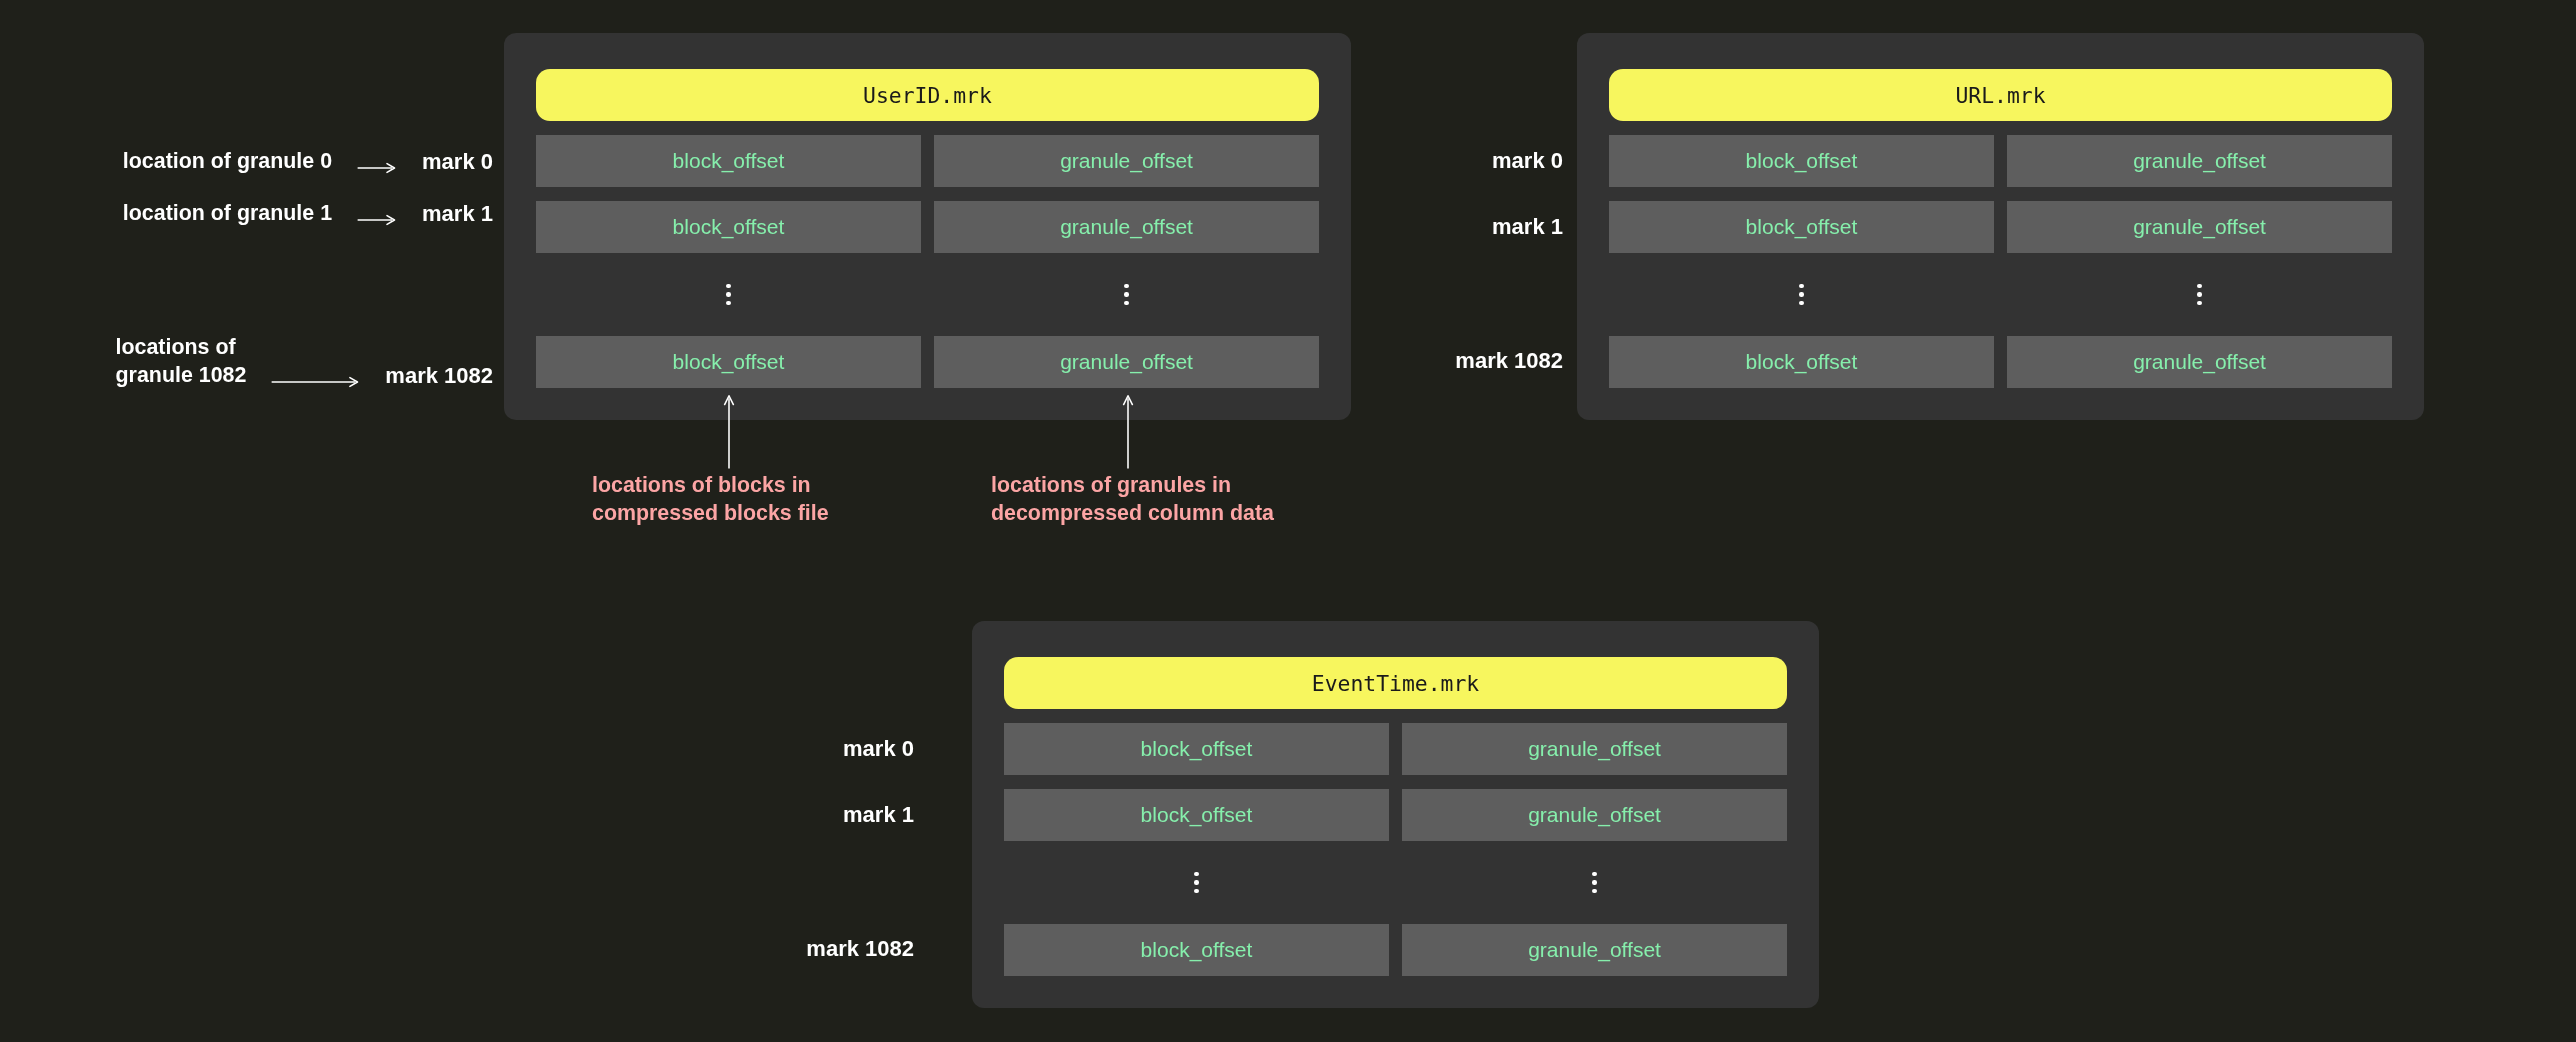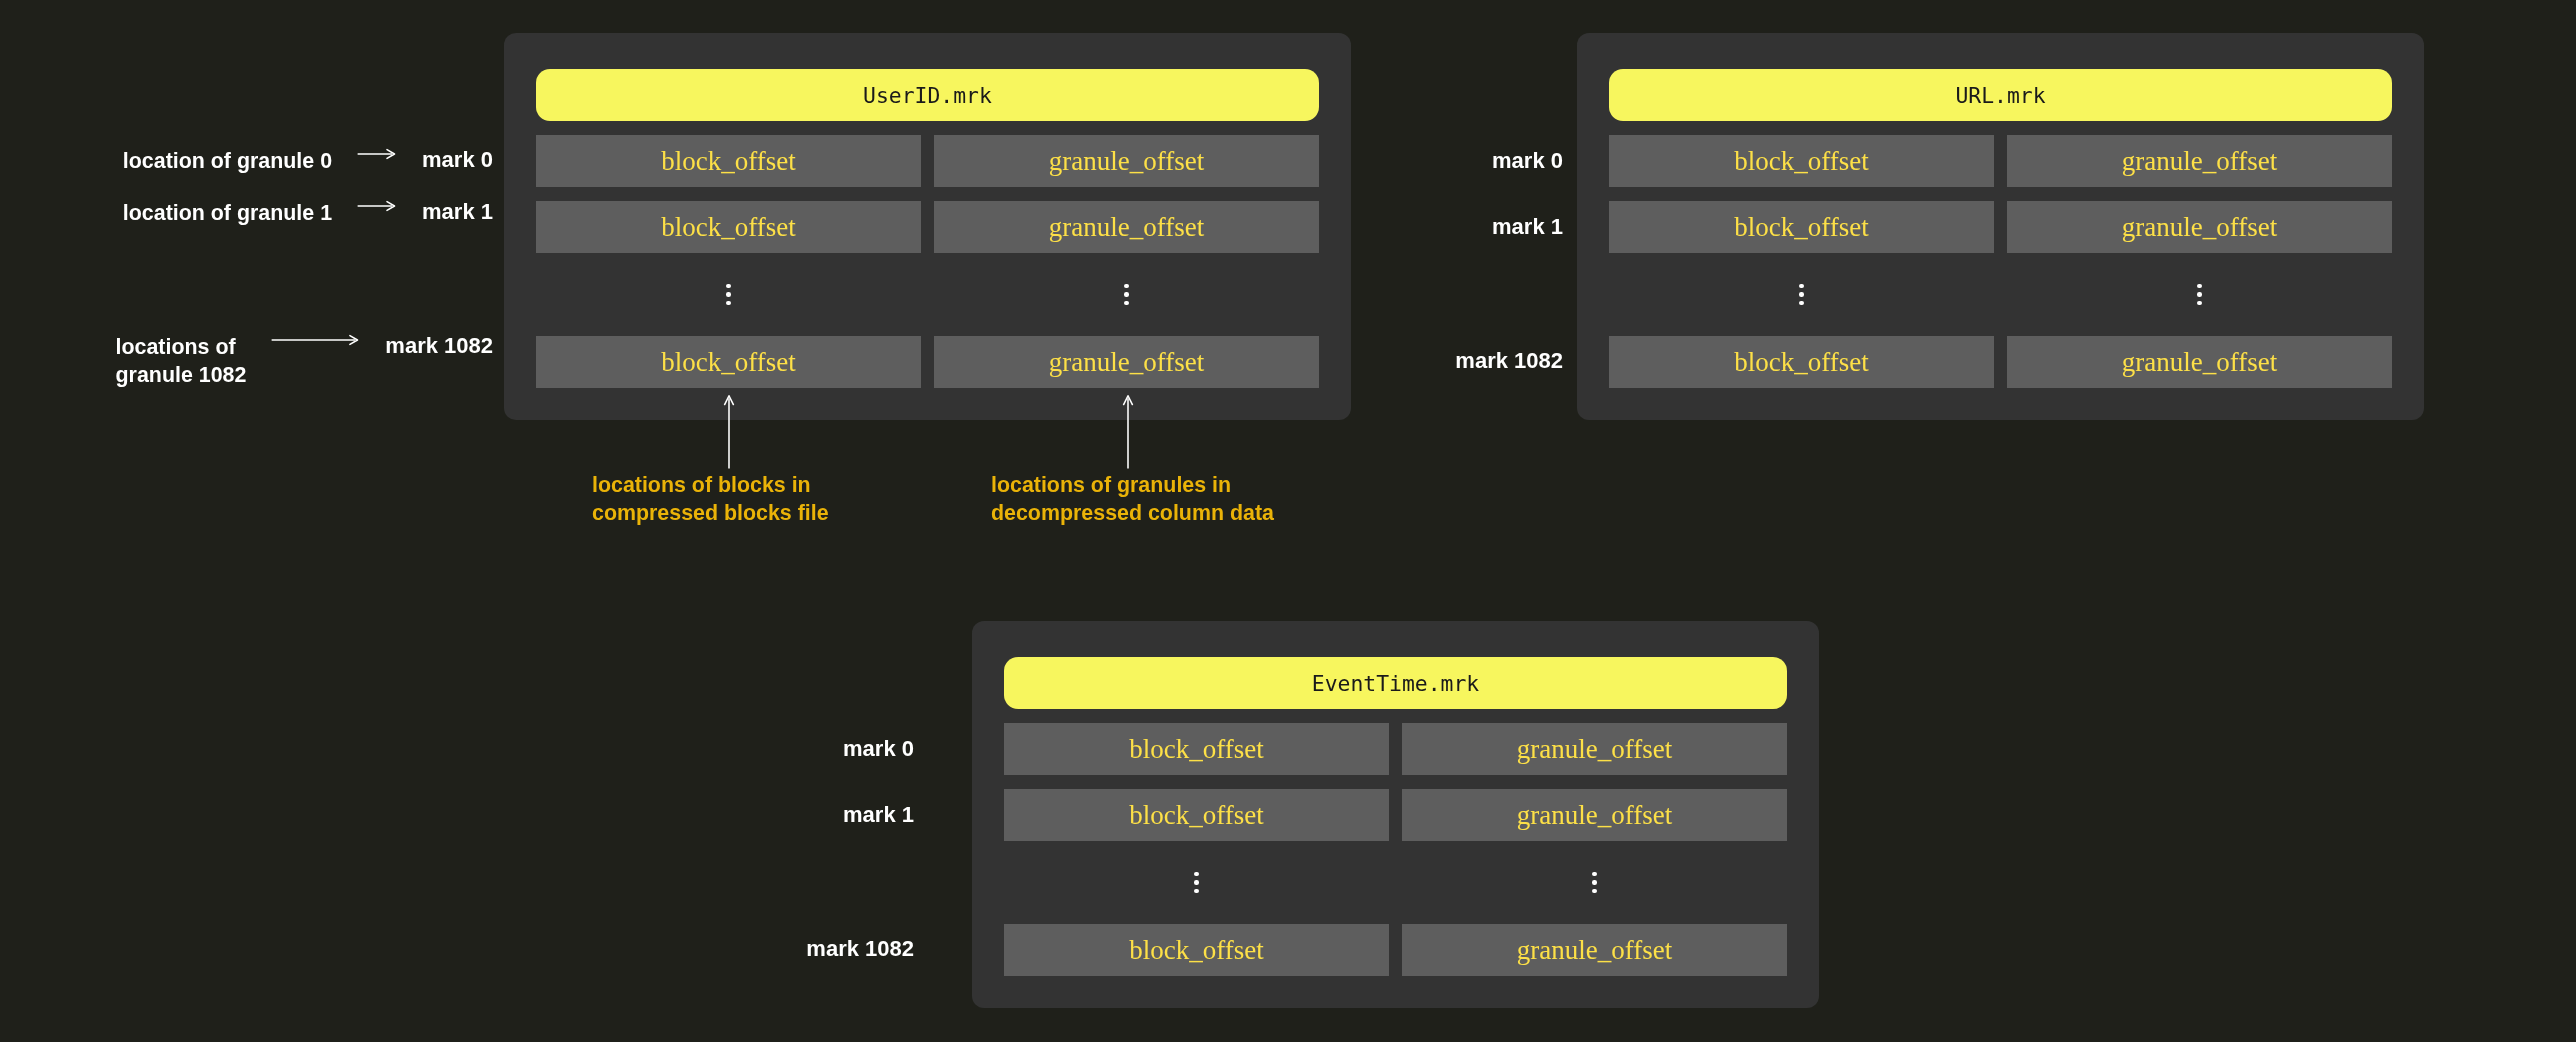--- a/index.html
+++ b/index.html
@@ -46,23 +46,23 @@
     gap: 13.2px;
     margin-bottom: 14px;
   }
   .cells-row.last { margin-bottom: 0; }
   .cell {
     flex: 1 1 0;
     background: #5e5e5e;
     display: flex;
     align-items: center;
     justify-content: center;
-    font-family: Liberation Serif, serif;
-    font-size: 27px;
-    color: #fde047;
+    font-family: Liberation Sans, sans-serif;
+    font-size: 21px;
+    color: #86efac;
   }
   .dots-row {
     flex: 0 0 55px;
     display: flex;
     gap: 13.2px;
     margin-bottom: 14px;
   }
   .dots-col {
     flex: 1 1 0;
     display: flex;
@@ -72,21 +72,21 @@
     gap: 4.4px;
   }
   .dot { width: 4.4px; height: 4.4px; border-radius: 50%; background: #ffffff; }
 
   
   .left-note {
     position: absolute;
     right: 2083px;
     transform: translateY(-50%);
     display: flex;
-    align-items: flex-start;
+    align-items: flex-end;
     gap: 25px;
     white-space: nowrap;
   }
   .note-text {
     color: #ffffff;
     font-size: 21.4px;
     font-weight: 700;
     text-align: left;
     line-height: 28px;
   }
@@ -103,21 +103,21 @@
     font-size: 22px;
     font-weight: 700;
     text-align: right;
     white-space: nowrap;
   }
   .side-mark.url       { right: 1013px; }
   .side-mark.eventtime { right: 1662px; }
 
   .bottom-note {
     position: absolute;
-    color: #eab308;
+    color: #fca5a5;
     font-size: 21.4px;
     font-weight: 700;
     line-height: 28px;
     white-space: nowrap;
   }
   .v-arrow { position: absolute; }
   svg.arrow { display: block; }
 </style>
 </head>
 <body>

